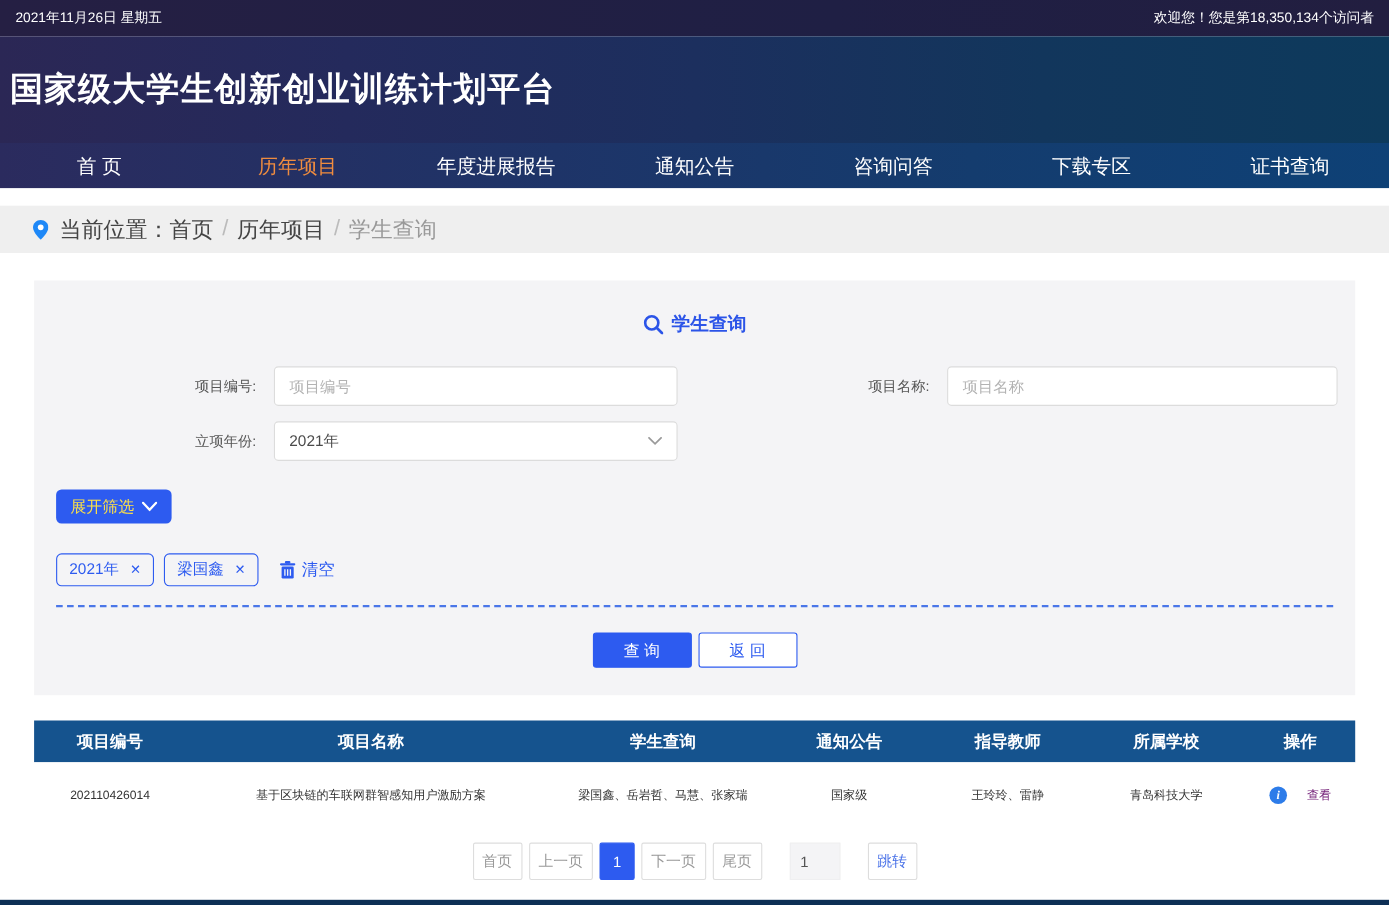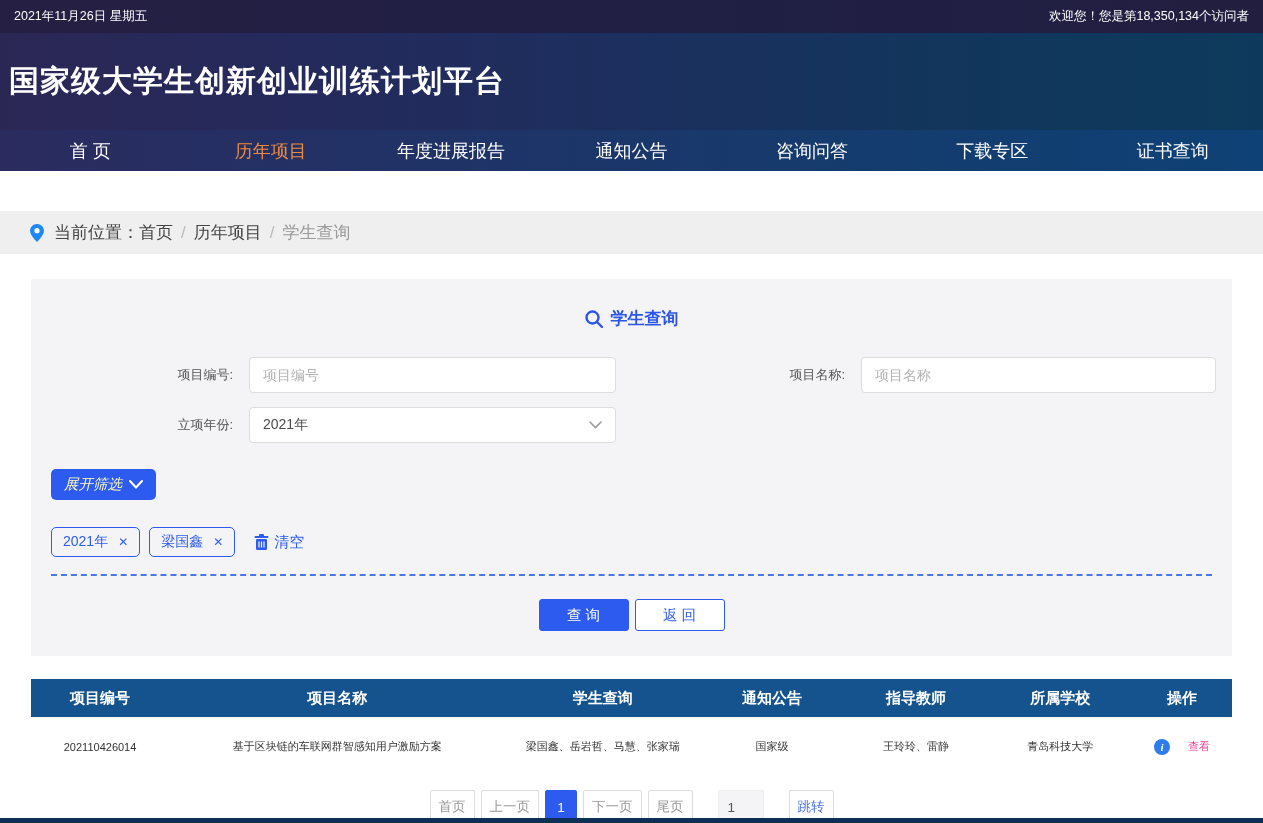--- a/index.html
+++ b/index.html
@@ -30,22 +30,22 @@
     background:linear-gradient(90deg,#2b2b5e 0%,#1e3468 40%,#143c6e 70%,#0e4176 100%);
   }
   .nav-item {
     flex:1; display:flex; align-items:center; justify-content:center;
     color:#fff; font-size:18px; cursor:pointer; white-space:nowrap;
   }
   .nav-item.active { color:#ef8c3f; }
 
   
   .breadcrumb {
-    margin-top:40px; height:43px; background:#efefef;
-    display:flex; align-items:center; padding:0 30px; font-size:17px; color:#444;
+    margin-top:16px; height:43px; background:#efefef;
+    display:flex; align-items:center; padding:0 30px; font-size:20px; color:#444;
   }
   .breadcrumb .pin { margin-right:10px; display:inline-flex; }
   .breadcrumb .sep { color:#bbb; margin:0 8px; }
   .breadcrumb .crumb { color:#444; cursor:pointer; }
   .breadcrumb .crumb.current { color:#999; cursor:default; }
 
   
   .panel {
     margin:25px 31px 0; width:1201px; height:377px; background:#f4f4f6; padding-top:28px;
   }
@@ -64,23 +64,23 @@
     font-family:"Liberation Sans","DejaVu Sans",sans-serif;
   }
   .finput.right { width:355px; }
   .finput::placeholder { color:#b3b3b3; }
   .fselect {
     width:367px; height:36px; background:#fff; border:1px solid #dcdcdc; border-radius:4px;
     font-size:14px; color:#4a4a4a; padding:0 13px; display:flex; align-items:center;
     justify-content:space-between; cursor:pointer;
   }
   .expand-btn {
-    margin:26px 0 0 20px; height:31px; padding:0 13px; background:#2d5bf0; color:#fef9c3;
+    margin:26px 0 0 20px; height:31px; padding:0 13px; background:#2d5bf0; color:#fde047;
     border:none; border-radius:5px; font-size:14.5px; display:inline-flex; align-items:center;
-    gap:7px; cursor:pointer; font-family:inherit;font-style:italic;
+    gap:7px; cursor:pointer; font-family:inherit;
   }
   .tags-row { margin:27px 0 0 20px; display:flex; align-items:center; }
   .tag {
     display:inline-flex; align-items:center; gap:10px; border:1px solid #2d5bf0; border-radius:5px;
     color:#2d5bf0; font-size:14px; padding:5px 11px; margin-right:9px; background:#f4f4f6; cursor:default;
   }
   .tag .x { font-size:12px; font-weight:bold; cursor:pointer; line-height:1; }
   .tag .x::before { content:"✕"; }
   .clear-btn {
     display:inline-flex; align-items:center; gap:5px; color:#2d5bf0; font-size:15px;
@@ -94,21 +94,21 @@
   }
   .btn.primary { background:#2d5bf0; color:#fff; border:1px solid #2d5bf0; }
   .btn.ghost { background:#fff; color:#2d5bf0; border:1px solid #2d5bf0; }
 
   
   .table { margin:23px 31px 0; width:1201px; }
   .thead { display:flex; height:38px; background:#15538e; color:#fff; font-size:15px; font-weight:bold; }
   .trow { display:flex; height:59px; background:#fff; color:#333; font-size:11px; }
   .cell { display:flex; align-items:center; justify-content:center; text-align:center; padding:0 4px; }
   .c1{width:11.5%;} .c2{width:28%;} .c3{width:16.2%;} .c4{width:12%;} .c5{width:12%;} .c6{width:12%;} .c7{width:8.3%;}
-  .view-link { color:#ec4899; display:inline-flex; align-items:flex-start; gap:18px; cursor:pointer; }
+  .view-link { color:#701a75; display:inline-flex; align-items:flex-start; gap:18px; cursor:pointer; }
   .info-icon {
     width:16px; height:16px; border-radius:50%; background:#2d7ce9; color:#fff;
     display:inline-flex; align-items:center; justify-content:center;
     font-size:11px; font-weight:bold; font-style:italic; font-family:"Liberation Serif",serif;
   }
   .info-icon::before { content:"i"; }
 
   
   .pager { margin-top:14px; display:flex; justify-content:center; align-items:center; gap:6px; font-size:13.5px; }
   .pbtn {

